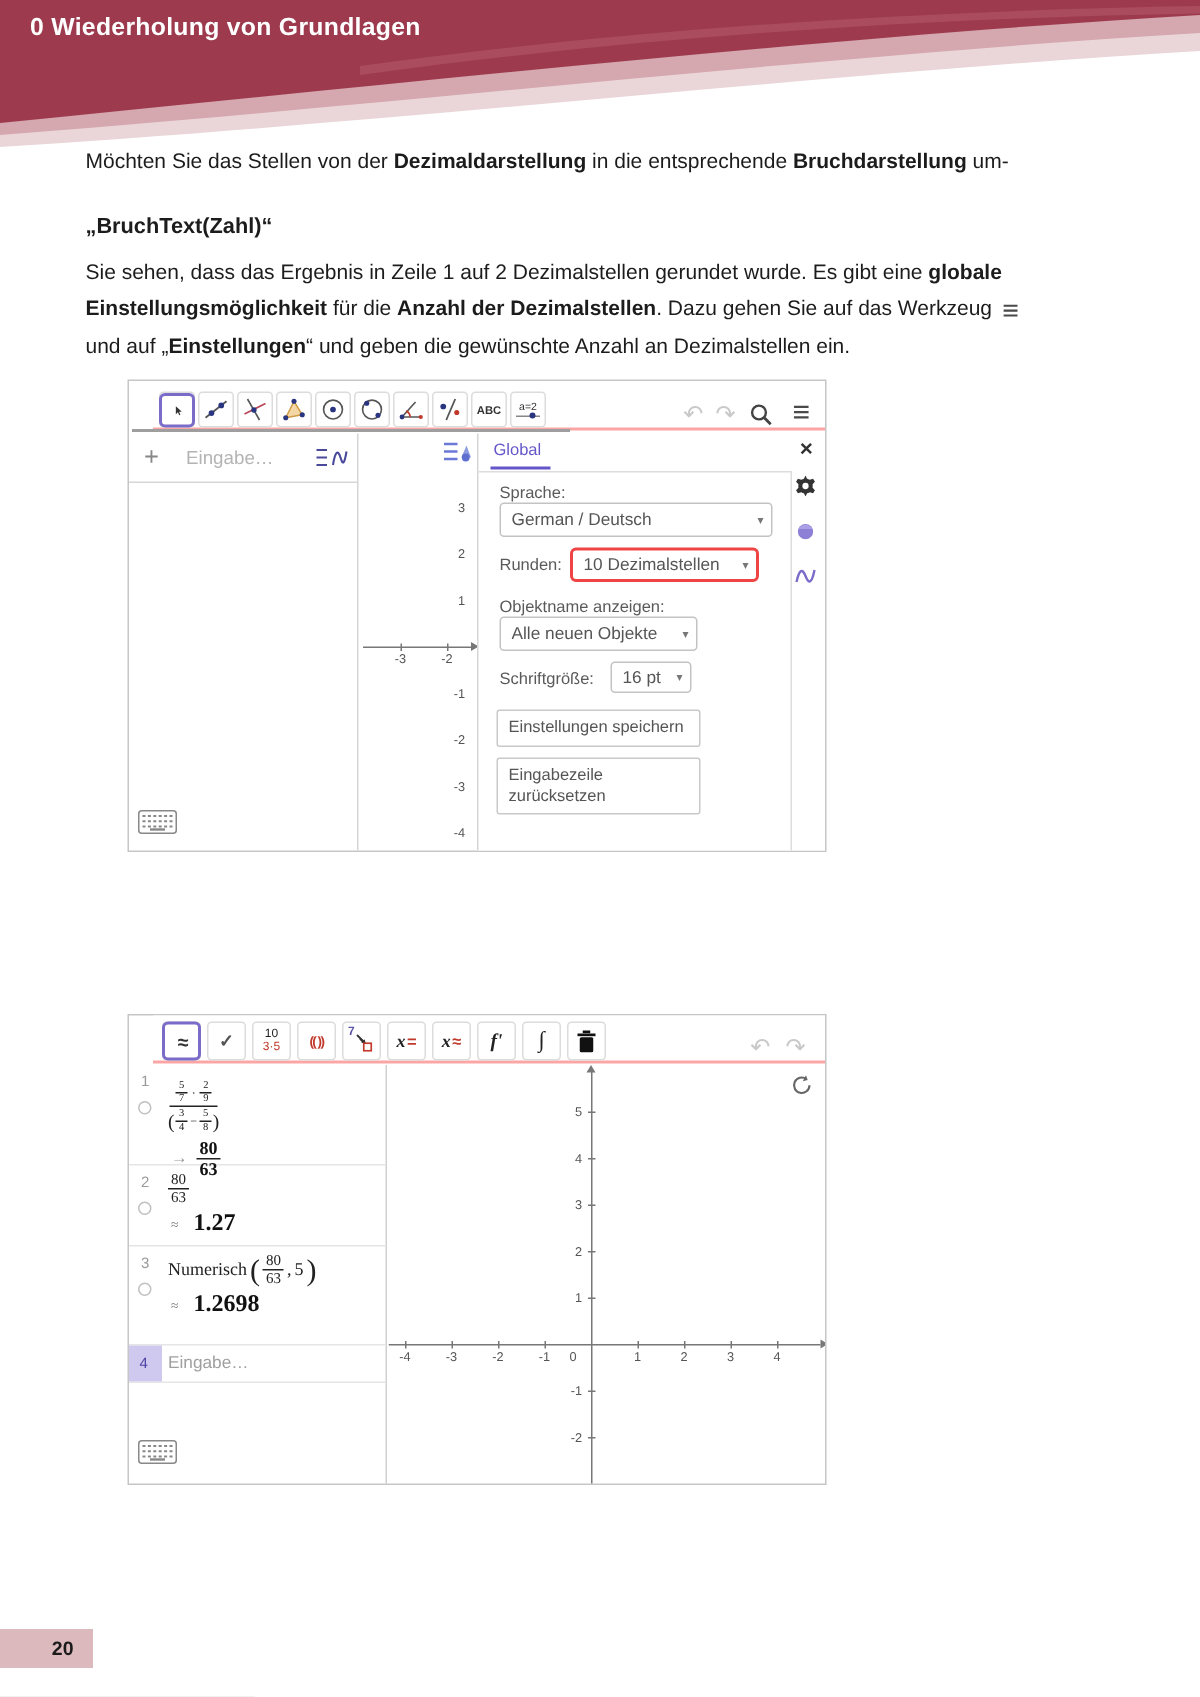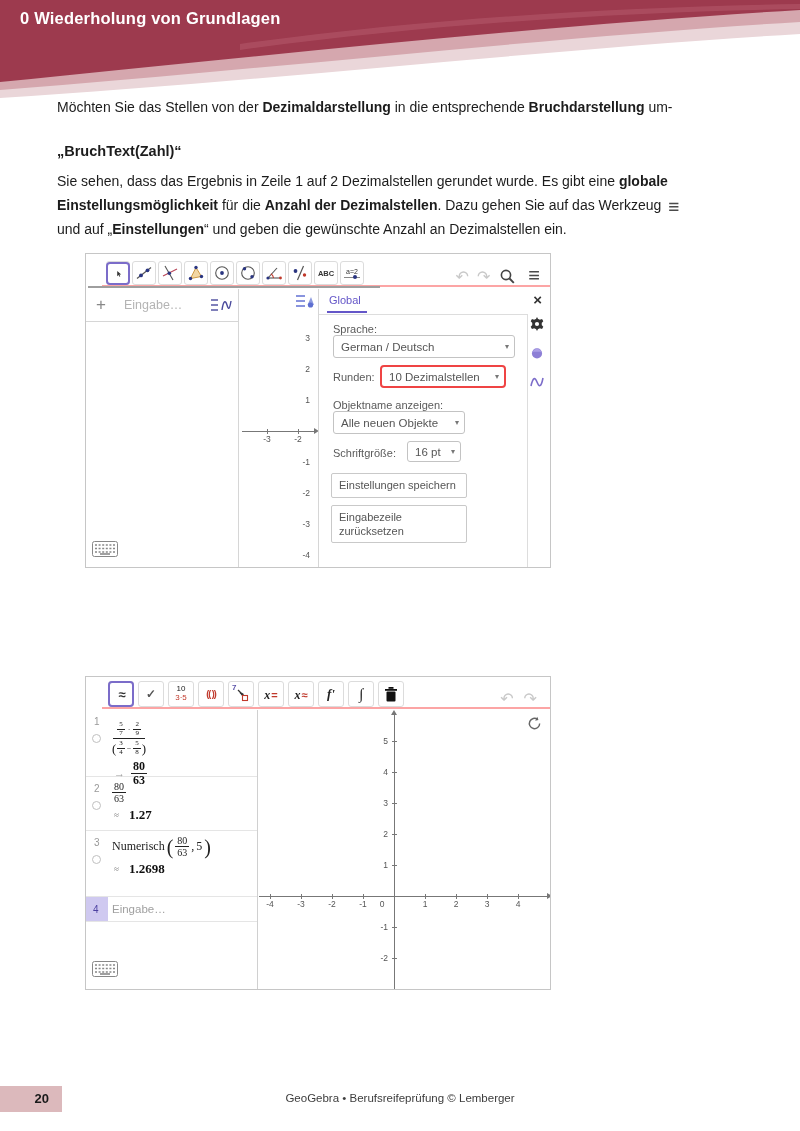--- a/index.html
+++ b/index.html
@@ -95,21 +95,21 @@
   .frac.m { font-size:12px; }
   .bld { font-weight:bold; color:#111; }
   .bfrac { display:inline-flex; flex-direction:column; align-items:center; margin-top:3px; }
   .bn { display:flex; align-items:center; gap:2px; border-bottom:1px solid #222; padding:0 4px 1px; }
   .bd { display:flex; align-items:center; gap:1px; padding-top:1px; }
   .op { font-size:8px; padding:0 1px; }
   .par.s { font-size:13px; font-weight:300; }
   .res { display:flex; align-items:center; gap:6px; margin-top:3px; padding-left:2px; }
   .toarr { font-size:11px; color:#999; }
   .approx { font-size:9px; color:#777; margin-right:4px; }
-  .val { font-size:13px; }
+  .val { font-size:16px; }
   .line1 { padding-top:2px; }
   .r2 .line1 { padding-top:4px; }
   .rph { font-size:11.5px; color:#a0a0a0; font-family:"Liberation Sans", sans-serif; position:absolute; left:26px; top:6px; }
   .numer-line { display:flex; align-items:center; gap:2px; padding-top:4px; font-size:12px; }
   .par.bgp { font-size:20px; font-weight:300; line-height:1; }
   .s2-cas .kbd { left:6px; bottom:8px; }
   .s2-gview { position:absolute; left:173px; top:33px; right:0; bottom:0; overflow:hidden; }
   .s2-xaxis { position:absolute; left:0; top:186px; width:288px; height:1px; background:#777; }
   .s2-yaxis { position:absolute; left:135px; top:4px; width:1px; height:277px; background:#777; }
   .refresh { position:absolute; right:8px; top:6px; }
@@ -524,15 +524,14 @@
         <div class="glab y" style="left: 109px; top: 212px;">-1</div>
         <div class="gtick h" style="left: 133px; top: 248px;"></div>
         <div class="glab y" style="left: 109px; top: 243px;">-2</div>
         <div class="glab x" style="left: 115px; top: 189px;">0</div>
       </div>
   </div>
 
   <div class="footer-box">
     <span>20</span>
   </div>
-  <div class="footer-text">GeoGebra • Berufsreifeprüfung © Lemberger</div>
 
 </div>
 
 </body></html>

